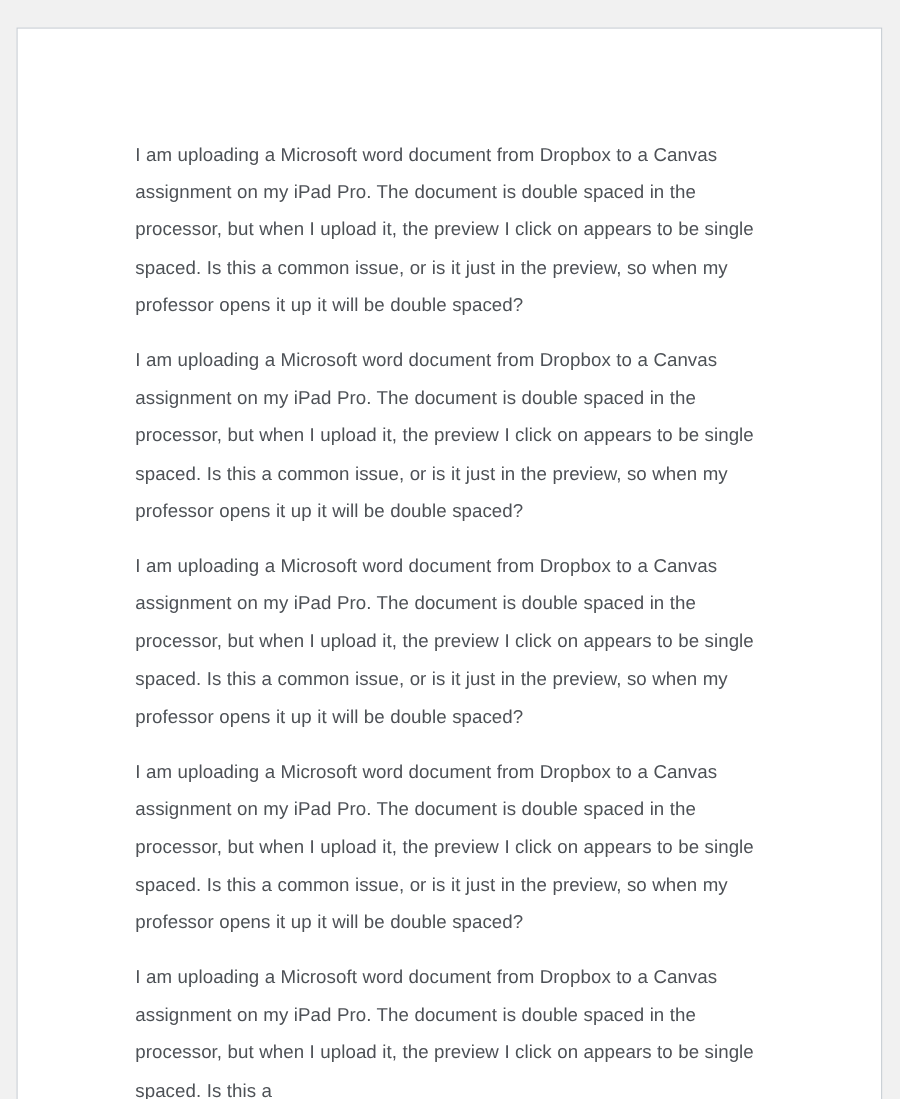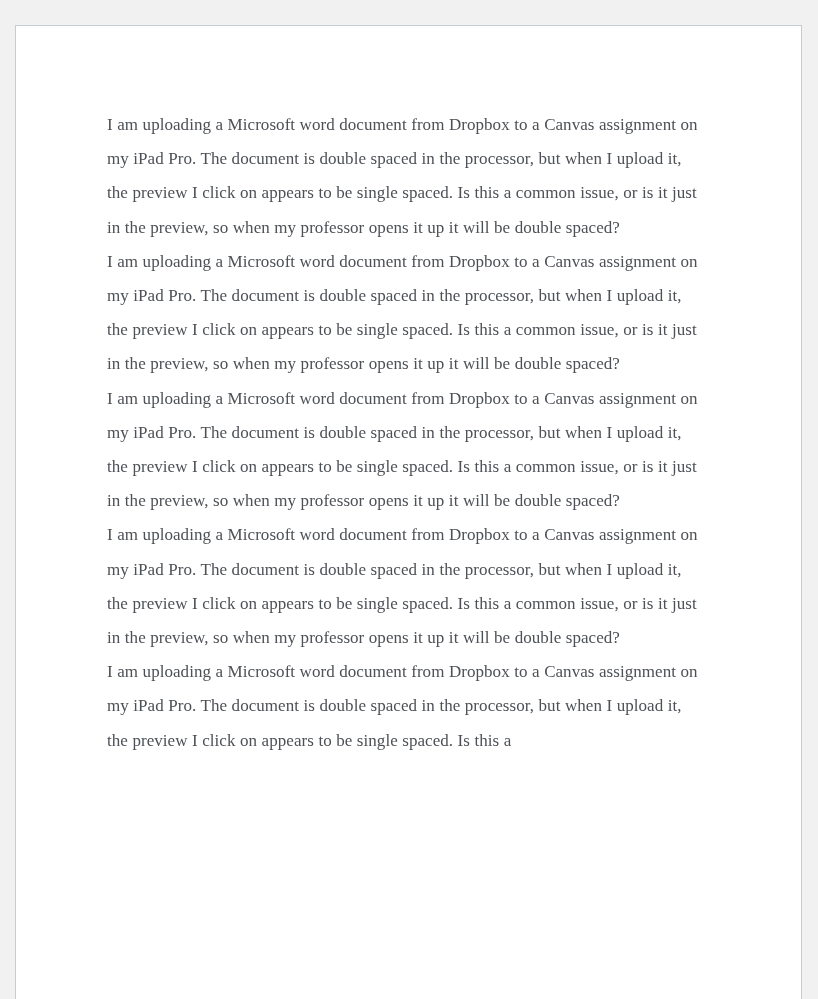--- a/index.html
+++ b/index.html
@@ -37,30 +37,29 @@
 
   
   .document-body {
     position: absolute;
     left: 91px;   
     top: 82px;    
     width: 598px;
   }
 
   .doc-paragraph {
-    margin: 0;
+    margin: 16px;
     padding: 0;
     font-size: 17px;
     line-height: 34.2px;
     color: #4d5156;
     font-weight: 400;
     letter-spacing: 0.05px;
     text-align: left;
     word-spacing: 0.2px;
-    font-family: Liberation Serif, serif;
   }
 </style>
 </head>
 <body>
 
 <div class="viewport">
   <div class="document-sheet">
     <div class="document-body">
       <p class="doc-paragraph">I am uploading a Microsoft word document from Dropbox to a Canvas assignment on my iPad Pro. The document is double spaced in the processor, but when I upload it, the preview I click on appears to be single spaced. Is this a common issue, or is it just in the preview, so when my professor opens it up it will be double spaced?</p>
       <p class="doc-paragraph">I am uploading a Microsoft word document from Dropbox to a Canvas assignment on my iPad Pro. The document is double spaced in the processor, but when I upload it, the preview I click on appears to be single spaced. Is this a common issue, or is it just in the preview, so when my professor opens it up it will be double spaced?</p>

